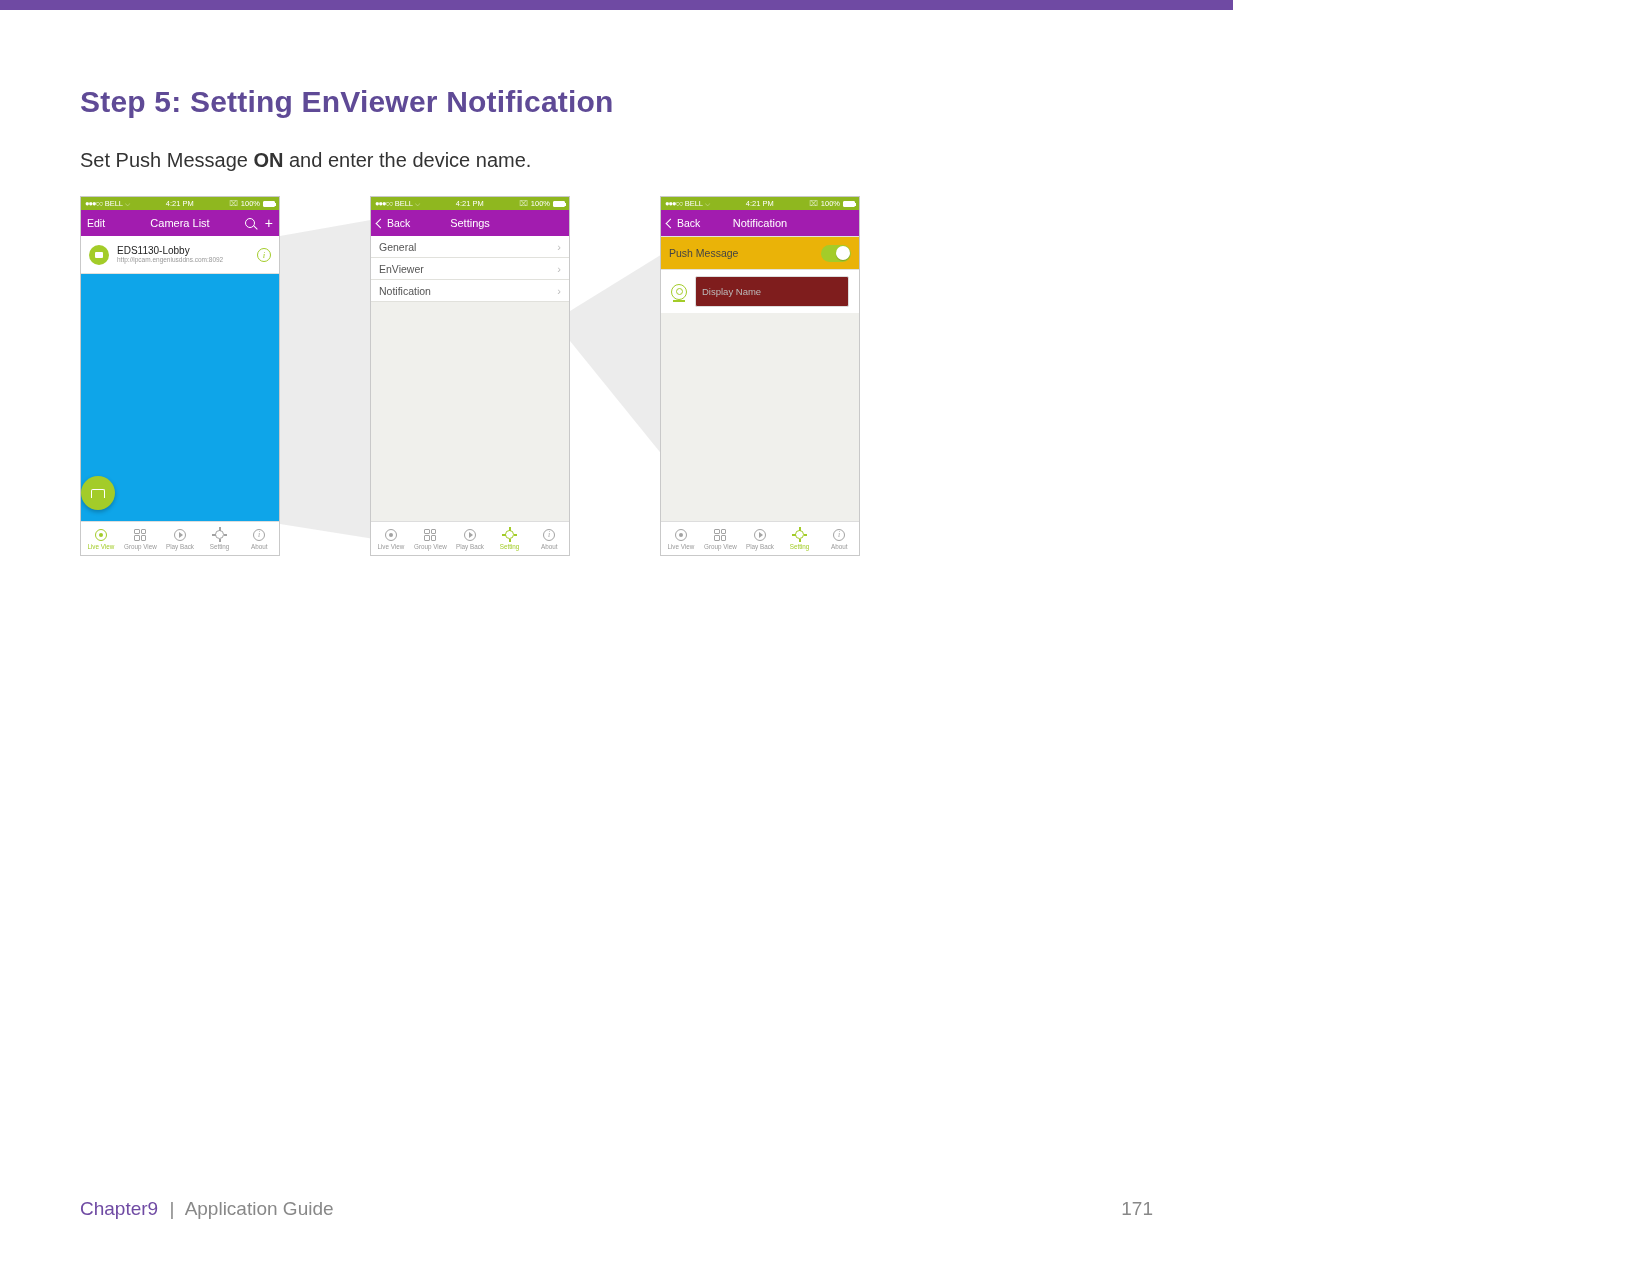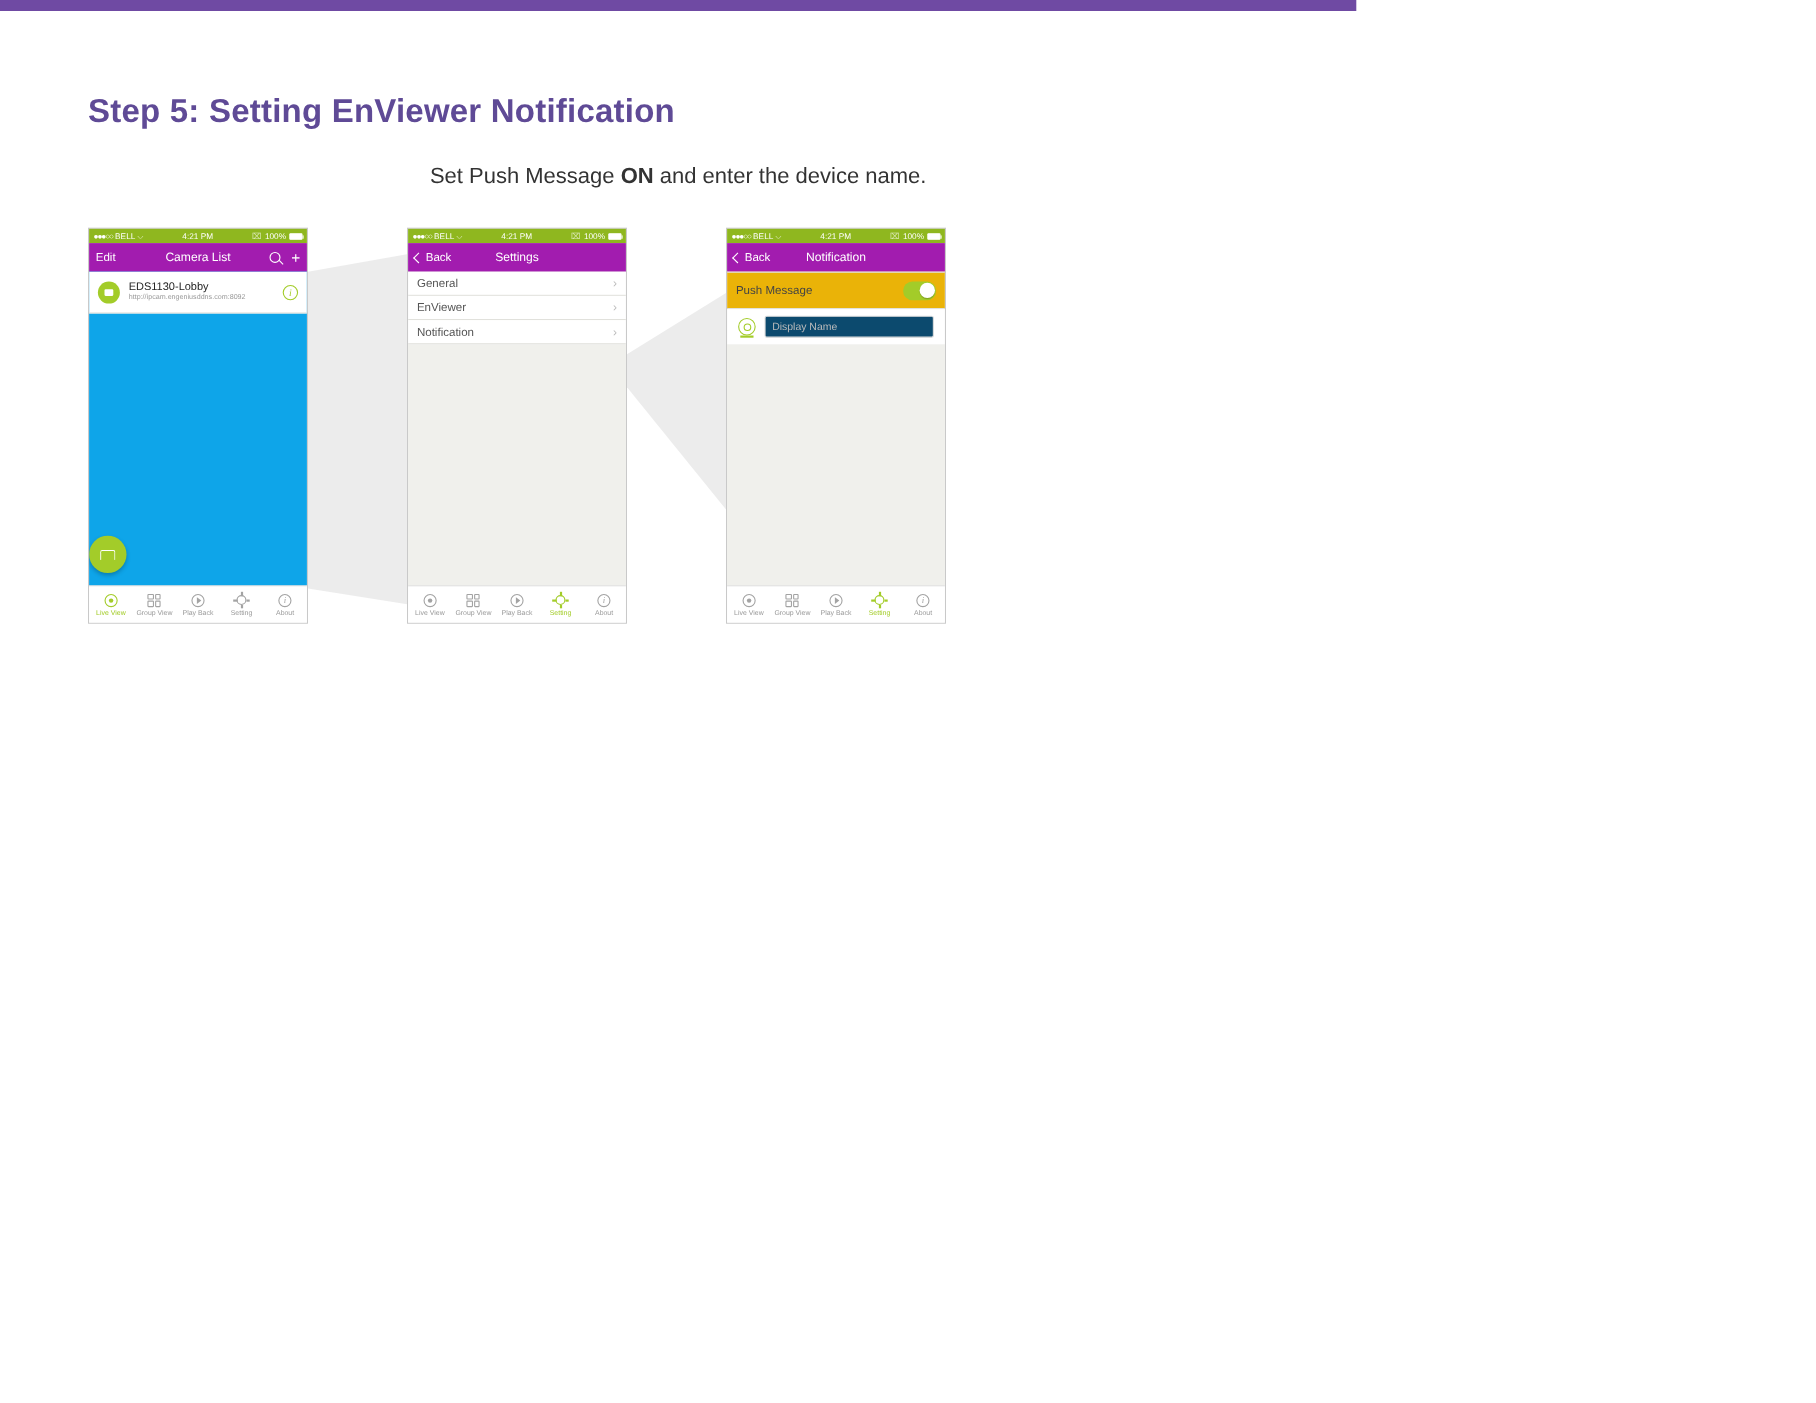--- a/index.html
+++ b/index.html
@@ -25,22 +25,21 @@
   .heading {
     color: #5f4a96;
     font-weight: 700;
     font-size: 30px;
     margin-bottom: 30px;
     letter-spacing: 0.2px;
   }
   .desc {
     font-size: 20px;
     color: #333;
-    margin-bottom: 35px;
-    text-align: center;
+    margin-bottom: 24px;
   }
   .desc b { font-weight: 700; }
   .phones-row {
     display: flex;
     gap: 90px;
     align-items: flex-start;
   }
   .phone {
     width: 200px;
     height: 360px;
@@ -198,23 +197,23 @@
     background:#fff;
   }
   .cam-badge{
     width:16px; height:16px; border:1.5px solid #a3cc29; border-radius:50%;
     position:relative;
     display:flex; align-items:center; justify-content:center;
   }
   .cam-badge::before{content:""; width:5px; height:5px; border:1.4px solid #a3cc29; border-radius:50%;}
   .cam-badge::after{content:""; position:absolute; bottom:-3px; width:12px; height:2px; background:#a3cc29;}
   .dn-input{
-    flex:1; height:20px; font-size:9.5px; color:#bbb;
+    flex:1; height:31px; font-size:9.5px; color:#bbb;
     border:1px solid #ddd; border-radius:2px; padding:0 6px;
-    background:#0c4a6e; display:flex; align-items:center;
+    background:#7f1d1d; display:flex; align-items:center;
   }
 
   
   .fan {
     position:absolute;
     pointer-events:none;
   }
   .fan svg { display:block; }
 
   .footer {
@@ -490,14 +489,22 @@
           <span class="tab-ic">
               <span class="ic-info"></span>
             </span>
           <span class="tab-label">About</span>
         </div>
       </div>
     </div>
 
   </div>
 
+  <div class="footer">
+    <div class="footer-left">
+      <span>Chapter9</span>
+      <span class="sep">|</span>
+      <span class="sub">Application Guide</span>
+    </div>
+    <div class="footer-right">171</div>
+  </div>
 
 </div>
 
 </body></html>

